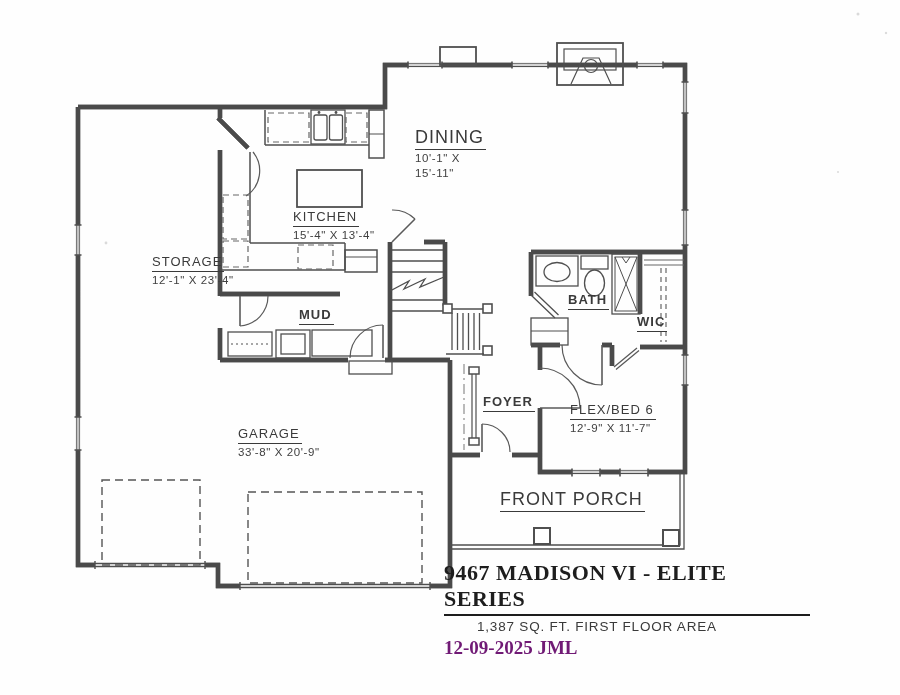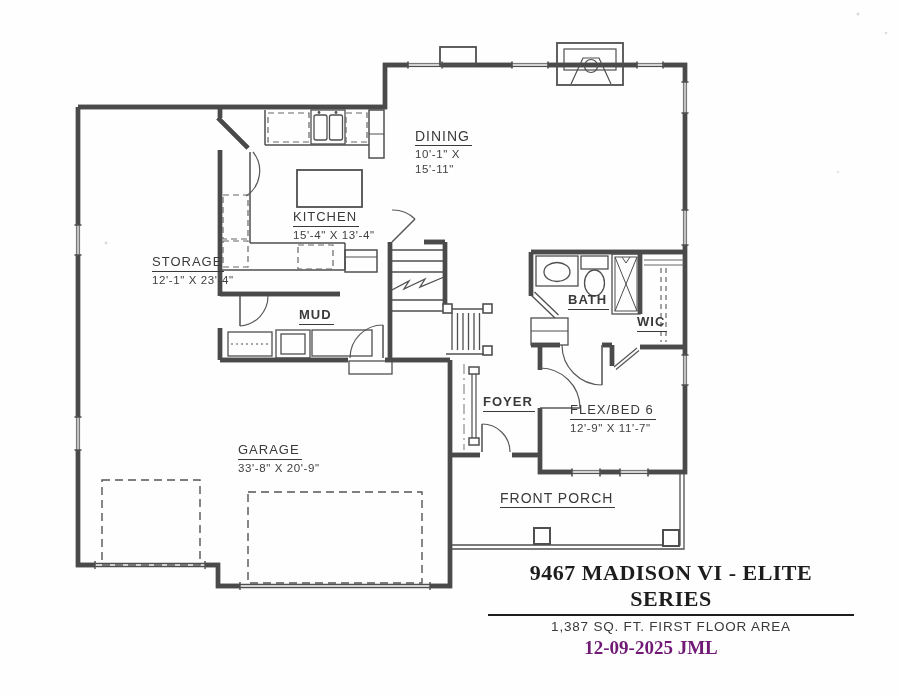--- a/index.html
+++ b/index.html
@@ -3,22 +3,22 @@
 <meta charset="utf-8">
 <style>
   html,body{margin:0;padding:0;background:#fff;}
   #page{position:relative;width:900px;height:695px;background:#fefefe;overflow:hidden;
         font-family:"Liberation Sans",sans-serif;color:#333;}
   #plan-svg{position:absolute;left:0;top:0;}
   .lbl{position:absolute;color:#3a3a3a;line-height:1.15;white-space:nowrap;}
   .lbl .nm{display:inline-block;border-bottom:1.6px solid #3a3a3a;padding:0 2px 1px 0;
            letter-spacing:1px;}
   .lbl .dm{display:block;font-size:11.5px;letter-spacing:0.6px;margin-top:2px;color:#404040;}
-  .nm-15{font-size:13px;} .nm-14{font-size:14px;} .nm-13{font-size:13px;font-weight:bold;}
-  #title-block{position:absolute;left:488px;top:560px;width:366px;text-align:center;}
+  .nm-15{font-size:13px;} .nm-14{font-size:18px;} .nm-13{font-size:13px;font-weight:bold;}
+  #title-block{position:absolute;left:444px;top:560px;width:366px;}
   #plan-title{font-family:"Liberation Serif",serif;font-weight:bold;font-size:22px;
               letter-spacing:0.5px;color:#1d1d1d;border-bottom:2.5px solid #1d1d1d;
               padding-bottom:2px;display:block;}
   #area-lines{margin:2px auto 0 auto;width:300px;font-size:13.5px;letter-spacing:0.8px;
               color:#3a3a3a;}
   #area-lines div{margin-top:3px;}
   #plan-date{font-family:"Liberation Serif",serif;font-weight:bold;font-size:19px;
              color:#701a75;margin-top:3px;margin-right:40px;}
 </style>
 </head>
@@ -287,21 +287,21 @@
 
   <div class="lbl" style="left:483px;top:392px;">
     <span class="nm nm-13">FOYER</span>
   </div>
 
   <div class="lbl" style="left:570px;top:400px;">
     <span class="nm nm-15">FLEX/BED 6</span>
     <span class="dm">12'-9" X 11'-7"</span>
   </div>
 
-  <div class="lbl" style="left:238px;top:440px;">
+  <div class="lbl" style="left:238px;top:424px;">
     <span class="nm nm-15">GARAGE</span>
     <span class="dm">33'-8" X 20'-9"</span>
   </div>
 
   <div class="lbl" style="left:500px;top:489px;">
     <span class="nm nm-14">FRONT PORCH</span>
   </div>
 
   <div id="title-block">
     <span id="plan-title">9467 MADISON VI - ELITE  SERIES</span>

